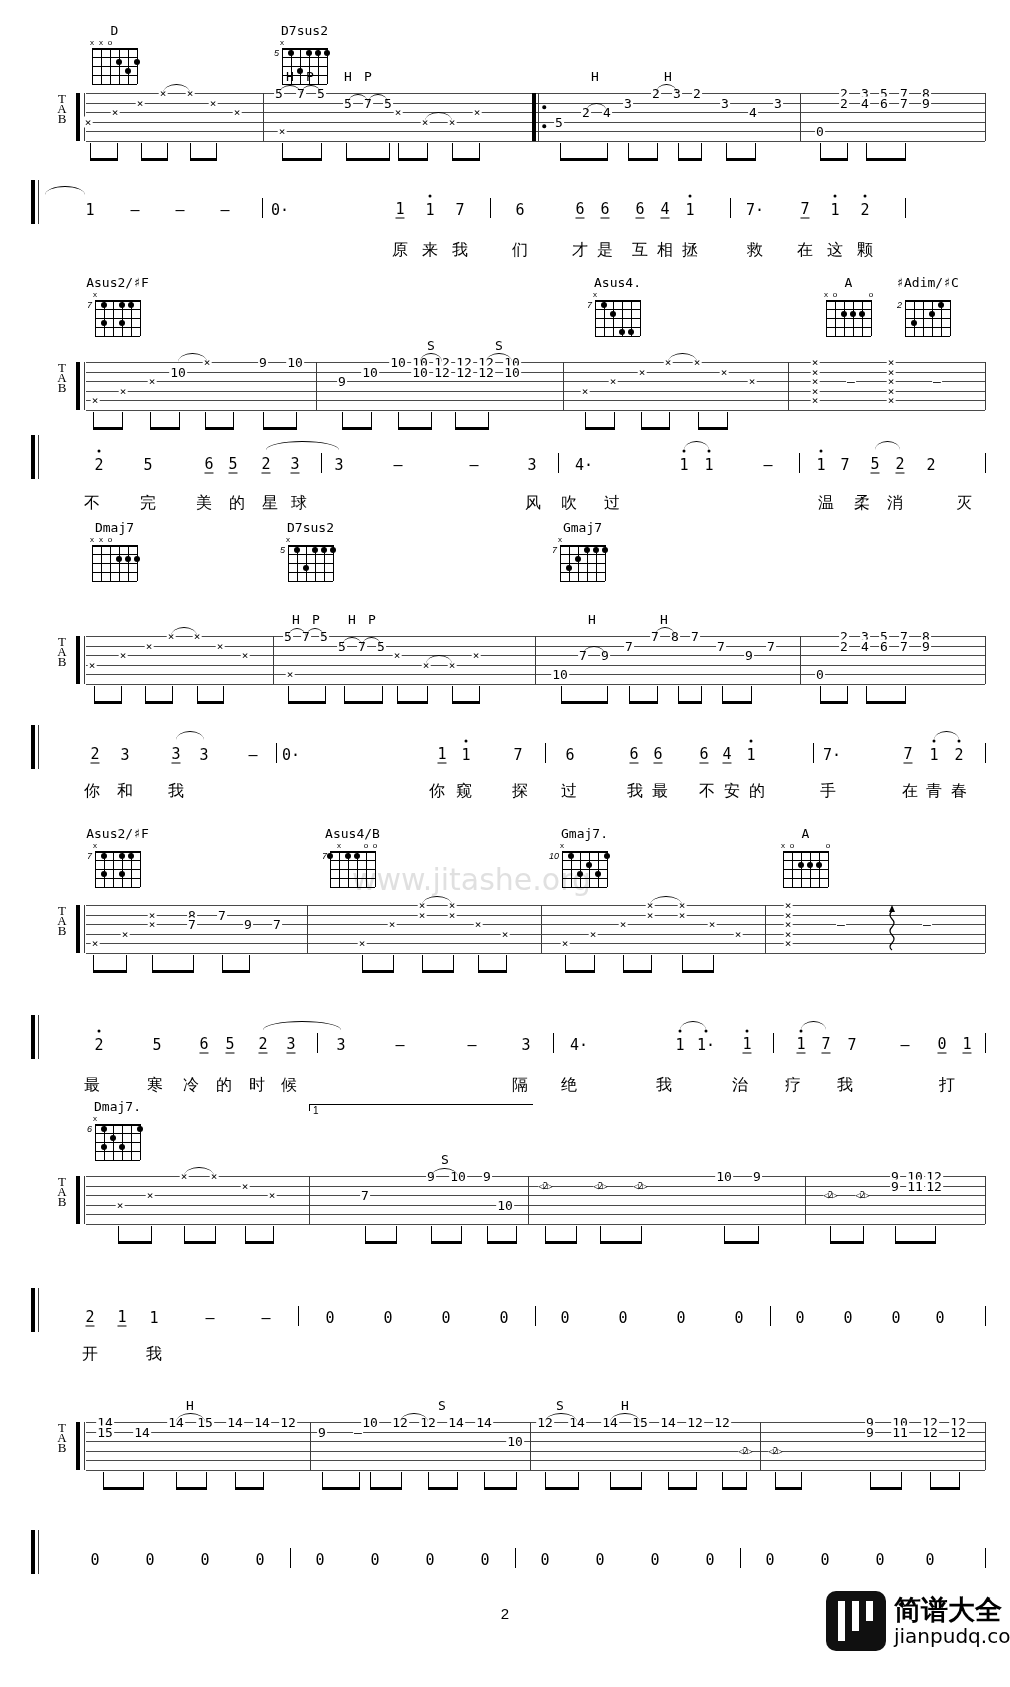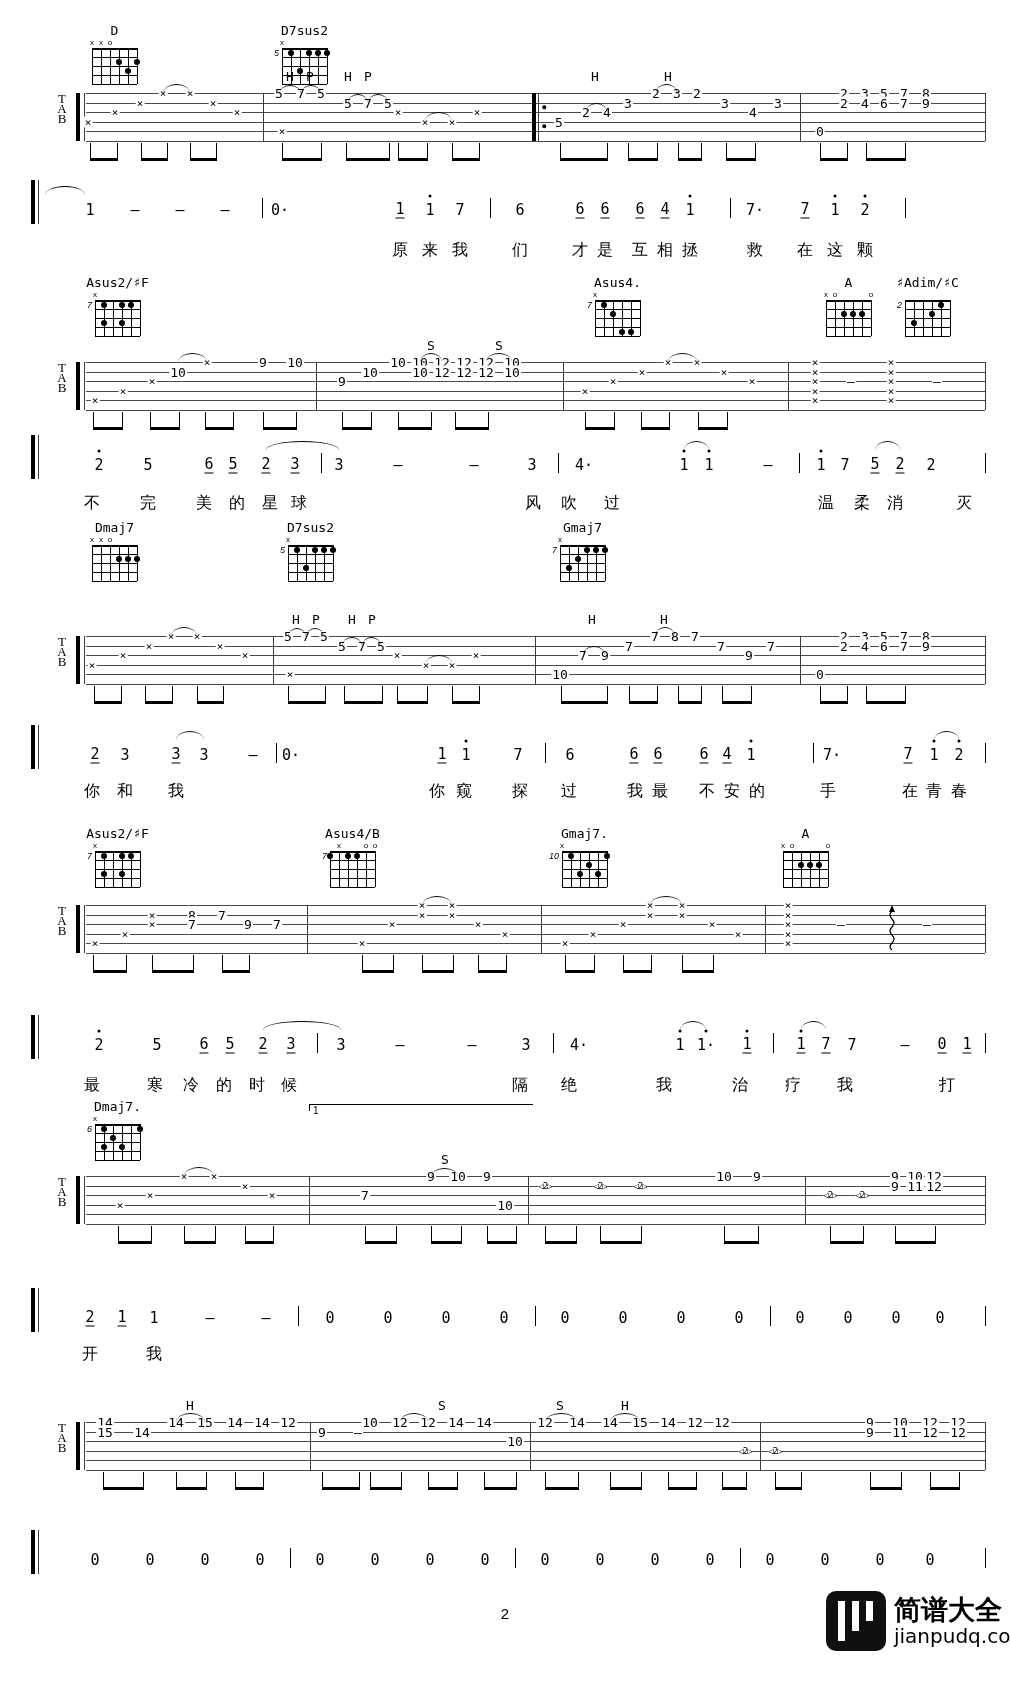--- a/index.html
+++ b/index.html
@@ -44,20 +44,21 @@
   .logo-icon .key{position:absolute;background:#fff;width:7px;top:10px}
   .logo-text{display:flex;flex-direction:column;line-height:1.1}
   .logo-name{font-size:27px;font-weight:bold;color:#000;font-family:"DejaVu Sans",sans-serif}
   .logo-domain{font-size:20px;color:#000;font-family:"DejaVu Sans",sans-serif}
   .arp{position:absolute}
 </style>
 </head>
 <body>
 
 <div class="page">
+  <div class="wm-url">www.jitashe.org</div>
   <div id="score">
       <div class="sline" style="left: 86px; top: 93px; width: 899px;"></div>
       <div class="sline" style="left: 86px; top: 102.5px; width: 899px;"></div>
       <div class="sline" style="left: 86px; top: 112px; width: 899px;"></div>
       <div class="sline" style="left: 86px; top: 121.5px; width: 899px;"></div>
       <div class="sline" style="left: 86px; top: 131px; width: 899px;"></div>
       <div class="sline" style="left: 86px; top: 140.5px; width: 899px;"></div>
       <div class="tabletter" style="left: 62px; top: 98px;">T</div>
       <div class="tabletter" style="left: 62px; top: 108px;">A</div>
       <div class="tabletter" style="left: 62px; top: 118px;">B</div>

